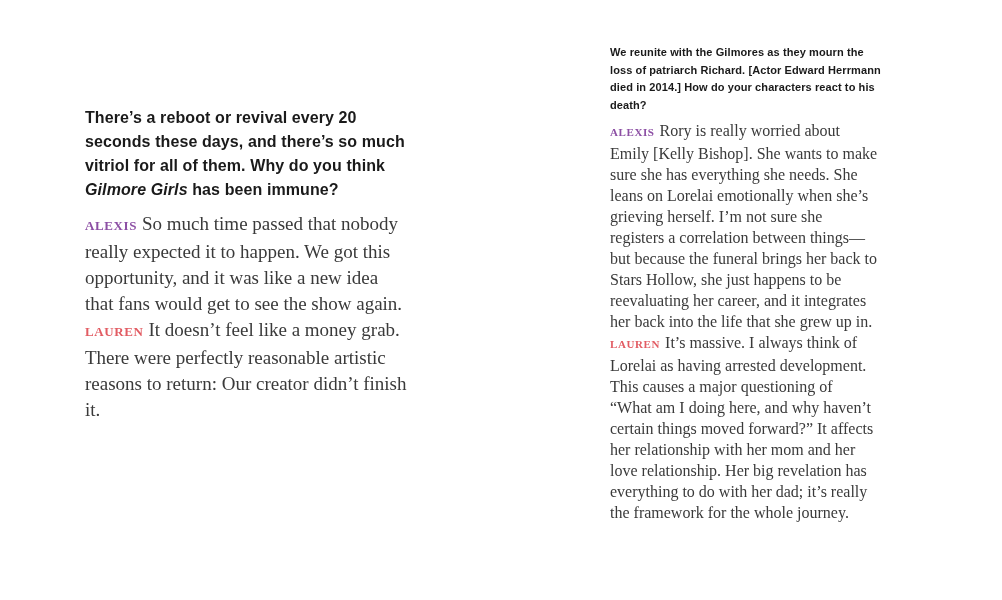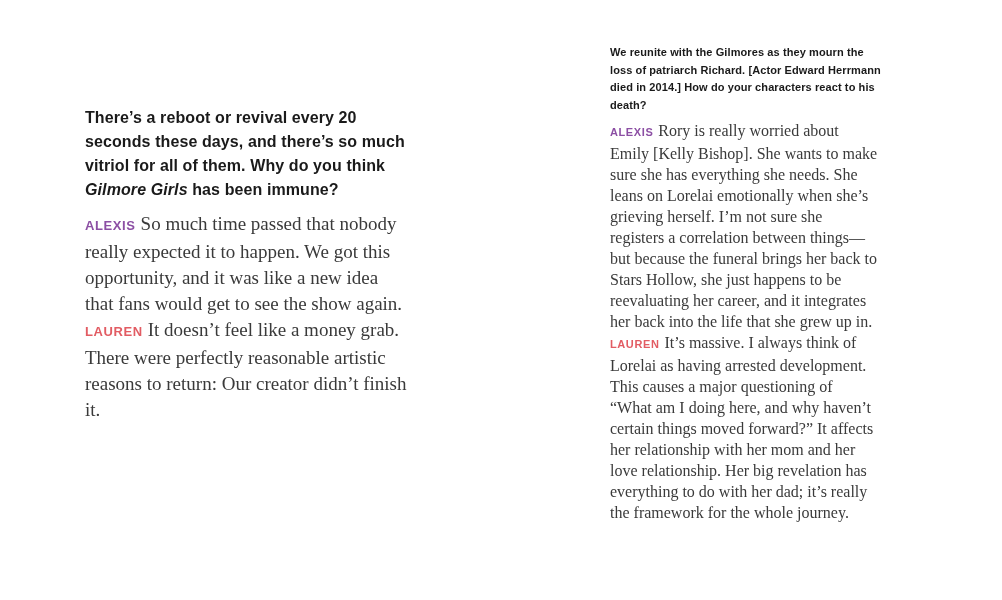--- a/index.html
+++ b/index.html
@@ -26,21 +26,21 @@
 
   .answers {
     font-family: "Liberation Serif", "DejaVu Serif", serif;
     color: #3a3a3a;
   }
   .answers-lg { font-size: 19px; line-height: 26px; margin-top: 9px; width: 322px; }
   .answers-sm { font-size: 16px; line-height: 21px; margin-top: 6px; width: 268px; }
   .answers p { margin: 0; }
 
   .speaker {
-    font-family: Liberation Sans, sans-serif;
+    font-family: Liberation Serif, serif;
     font-weight: 700;
     letter-spacing: 0.6px;
     margin-right: 5px;
     white-space: nowrap;
   }
   .speaker-lg { font-size: 13px; }
   .speaker-sm { font-size: 11px; }
 </style>
 </head>
 <body>

